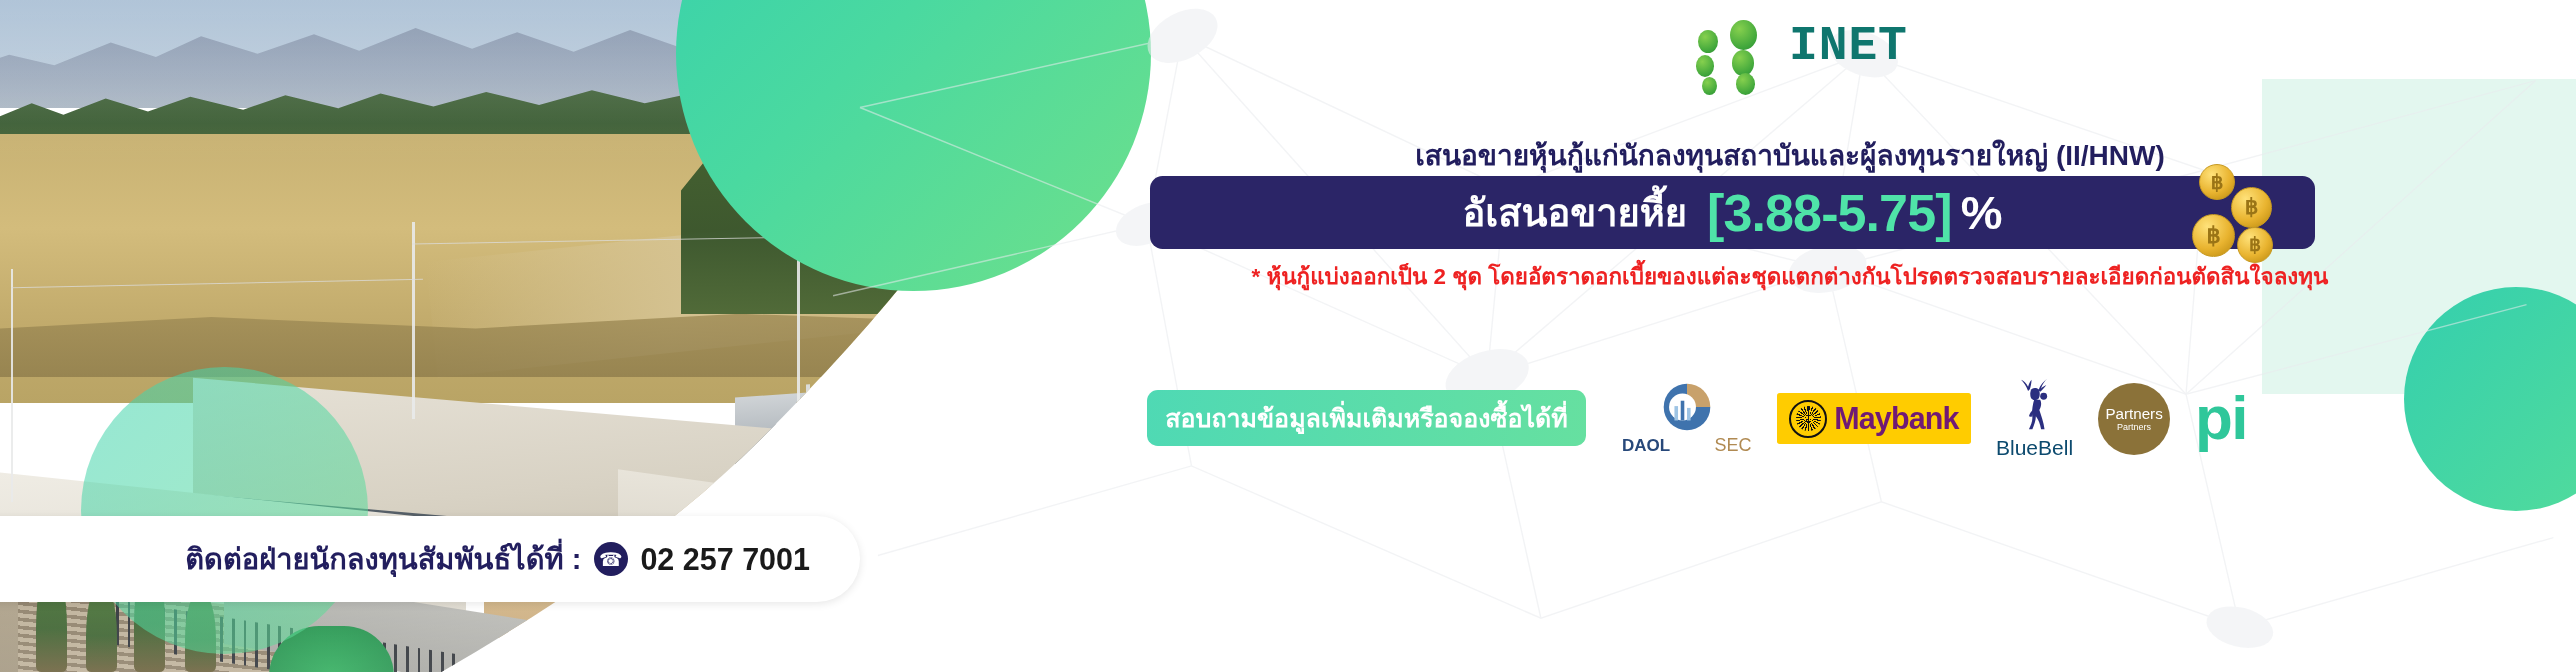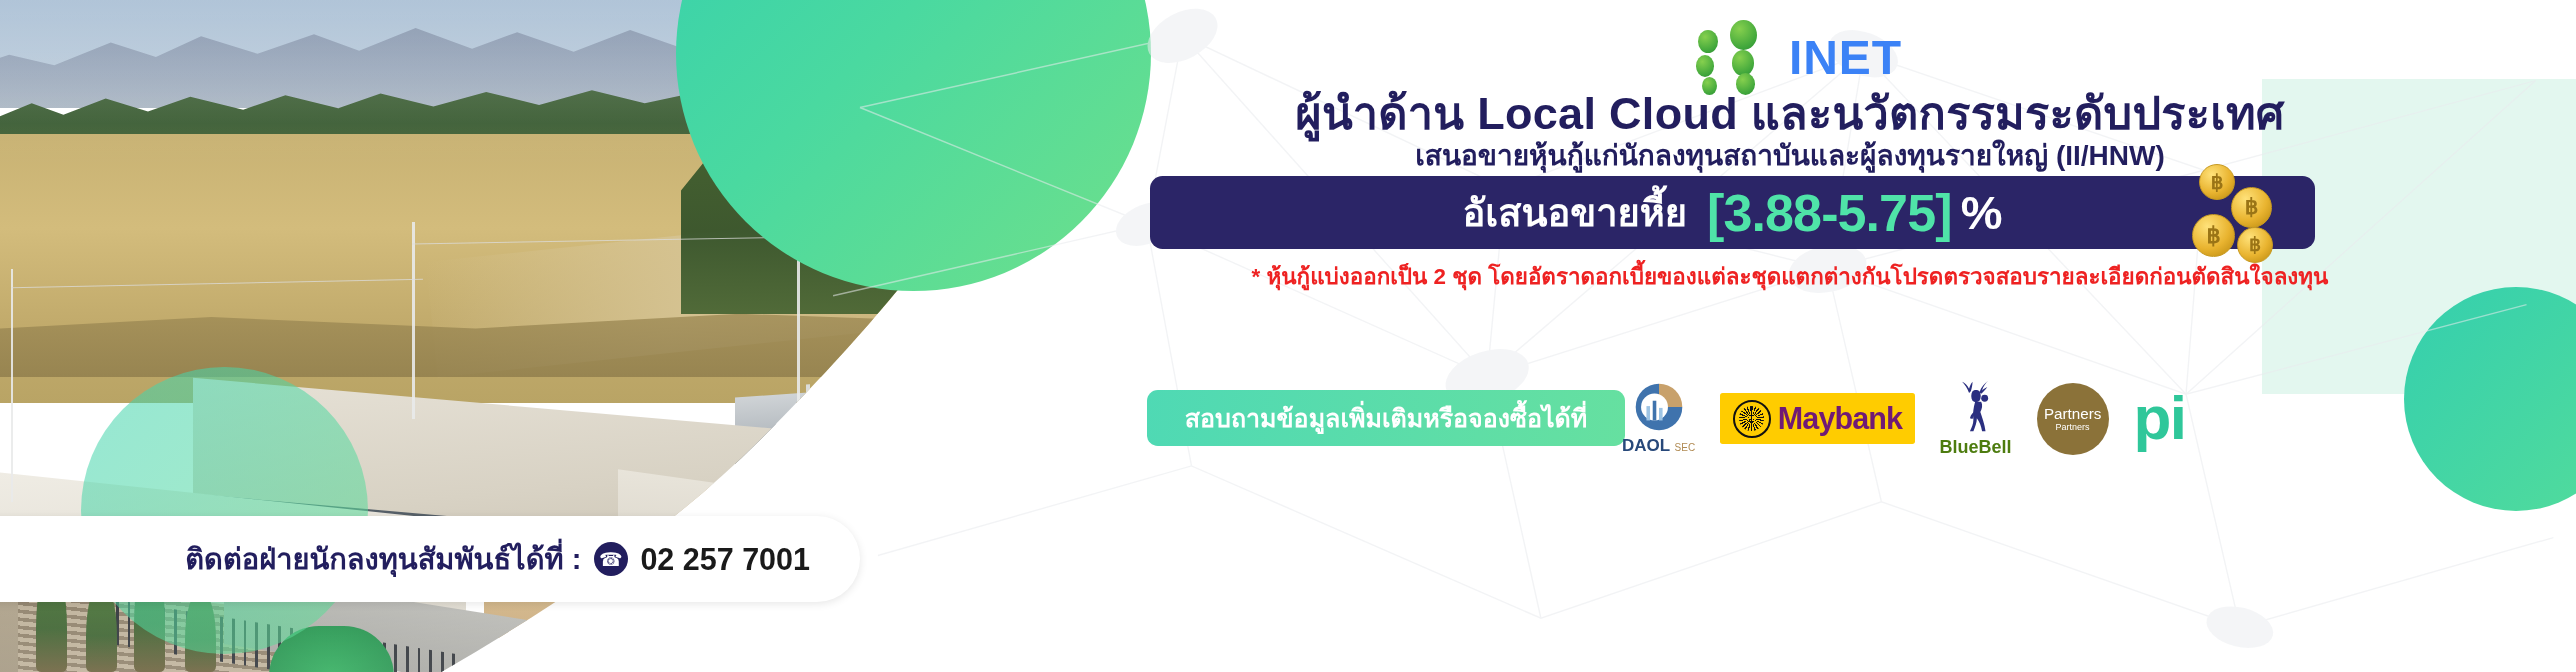--- a/index.html
+++ b/index.html
@@ -192,23 +192,23 @@
 
   
   #content {
     position:absolute; left:1004px; top:0; width:1572px; height:672px;
   }
   #logo {
     position:absolute; right:618px; top:16px;
     width:269px; height:65px;
   }
   .logo-text {
-    position:absolute; left:100px; top:14px;
+    position:absolute; left:100px; top:3px;
     font-size:48px; font-weight:bold; letter-spacing:0.9px;
-    color:#3b82f6; font-family:Liberation Sans, sans-serif;
+    color:#0f766e; font-family:Liberation Mono, monospace;
   }
   .dot { position:absolute; border-radius:50%;
     background:radial-gradient(circle at 35% 30%,#86d04e,#3fa63b 70%,#2f8a33); }
 
   .headline {
     position:absolute; left:0; right:0; top:77px;
     text-align:center;
     font-size:45px; font-weight:bold;
     color:#221e5e; letter-spacing:0.3px;
     white-space:nowrap;
@@ -254,21 +254,21 @@
     white-space:nowrap;
   }
   .dateline {
     position:absolute; left:0; right:0; top:297px;
     text-align:center;
     font-size:34px; font-weight:bold; color:#2b2b2b;
     white-space:nowrap;
   }
   #cta {
     position:absolute; left:143px; top:390px;
-    width:478px; height:56px;
+    width:439px; height:56px;
     border-radius:10.8px;
     background:linear-gradient(100deg,#4fd9b4 0%,#66e0a0 100%);
     display:flex; align-items:center; justify-content:center;
     color:#ffffff; font-size:25px; font-weight:bold;
     white-space:nowrap;
   }
   #brokers {
     position:absolute; left:618px; top:376px;
     width:950px; height:85px;
     display:flex; align-items:center; gap:25px;
@@ -277,38 +277,38 @@
 
   
   .yuanta-mark { width:50px; height:50px; position:relative; margin-right:7.2px; }
   .yuanta-text { line-height:1.0; }
   .yuanta-text .l1 { font-size:23px; font-style:italic; font-weight:bold; color:#1b5fa8; letter-spacing:-0.4px; }
   .yuanta-text .l2 { font-size:24px; font-style:italic; font-weight:bold; color:#1b5fa8; letter-spacing:-0.4px; }
   
   .daol-wrap { text-align:center; }
   .daol-mark { width:52px; height:52px; margin:0 auto 2.7px; position:relative; }
   .daol-text { font-size:17px; font-weight:bold; }
-  .daol-text .a { color:#27487a; } .daol-text .b { color:#b08a52; font-weight:normal; font-size:10px; }
+  .daol-text .a { color:#27487a; } .daol-text .b { color:#b08a52; font-weight:normal; font-size:18px;margin-left:40px; }
   
   .maybank {
     background:#ffcc00; padding:6.3px 12.5px; border-radius:2.7px;
     display:flex; align-items:center; gap:7.2px;
   }
   .maybank-tiger {
     width:38px; height:38px; border-radius:50%;
     border:2.7px solid #111; position:relative; background:#ffcc00;
   }
   .maybank-tiger::after{
     content:""; position:absolute; inset:4.5px; border-radius:50%;
     background:repeating-conic-gradient(#111 0 7deg,#ffcc00 7deg 16deg);
   }
   .maybank-text { font-size:30.5px; font-weight:bold; color:#701a75; letter-spacing:-0.9px; }
   
   .bb-wrap { text-align:center; }
-  .bb-text { font-size:18px; font-weight:bold; color:#4d7c0f; margin-top:1.8px; }
+  .bb-text { font-size:21px; font-weight:normal; color:#0c4a6e; margin-top:1.8px; }
   
   .merchant {
     width:72px; height:72px; border-radius:50%;
     background:#8b7239; display:flex; flex-direction:column;
     align-items:center; justify-content:center; color:#fff;
   }
   .merchant .m1 { font-size:15.2px; }
   .merchant .m2 { font-size:9px; }
   
   .pi-logo { font-size:62px; font-weight:bold; color:#2fc79a; line-height:.85; letter-spacing:-1.8px; }
@@ -411,21 +411,20 @@
     <div id="logo">
       <span class="dot" style="left:9px;top:14.3px;width:20px;height:23px;"></span>
       <span class="dot" style="left:7.2px;top:39px;width:18px;height:21.5px;"></span>
       <span class="dot" style="left:12.5px;top:61px;width:15.2px;height:18px;"></span>
       <span class="dot" style="left:41px;top:3.6px;width:27px;height:30.5px;"></span>
       <span class="dot" style="left:43px;top:34px;width:22.4px;height:26px;"></span>
       <span class="dot" style="left:47px;top:57px;width:19px;height:21.5px;"></span>
       <span class="logo-text">INET</span>
     </div>
 
-    <div class="headline">ผู้นำด้าน Local Cloud และนวัตกรรมระดับประเทศ</div>
     <div class="subhead">เสนอขายหุ้นกู้แก่นักลงทุนสถาบันและผู้ลงทุนรายใหญ่ (II/HNW)</div>
 
     <div id="rate-box">
       <span class="rate-label">อัเสนอขายหี้ย</span>
       <span class="rate-value">[3.88-5.75]</span>
       <span class="rate-pct">%</span>
       <div id="coins">
         <span class="coin" style="left:16px;top:1.8px;width:36px;height:36px;font-size:20px;">฿</span>
         <span class="coin" style="left:48px;top:25px;width:41px;height:41px;font-size:21.5px;">฿</span>
         <span class="coin" style="left:9px;top:52px;width:43px;height:43px;font-size:22.4px;">฿</span>

